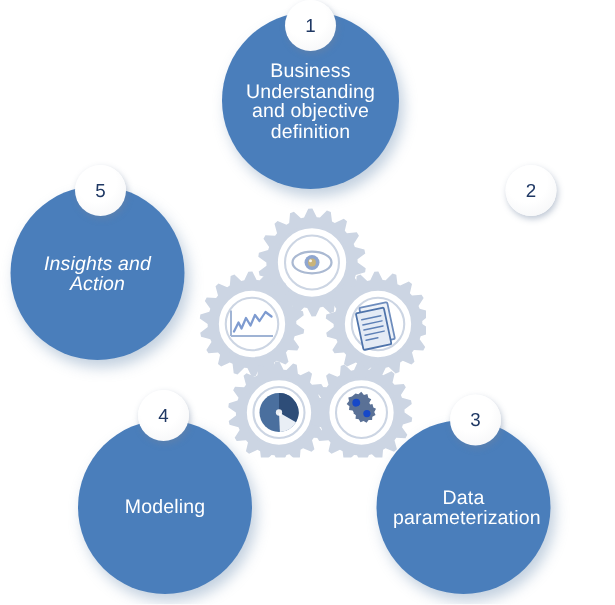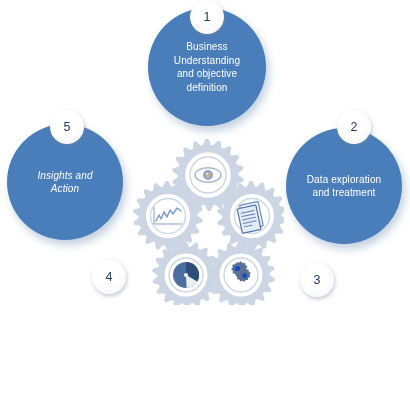--- a/index.html
+++ b/index.html
@@ -23,21 +23,21 @@
     position: absolute;
     border-radius: 50%;
     background: #4a7ebb;
     box-shadow: 3px 5px 9px rgba(120,150,185,0.45);
     display: flex;
     align-items: center;
     justify-content: center;
   }
   .node-label {
     color: #ffffff;
-    font-size: 10px;
+    font-size: 13px;
     line-height: 13.5px;
     text-align: center;
     letter-spacing: 0.1px;
     width: 94px;
     white-space: pre-line;
     user-select: none;
   }
 
   
   .badge {
@@ -146,23 +146,26 @@
       </g>
     </svg>
   </div>
 
   <div class="node" id="node-0" style="left: 148px; top: 8px; width: 118px; height: 118px; background: rgb(74, 126, 187);">
     <div class="node-label">Business
 Understanding
 and objective
 definition</div>
   </div>
-  <div class="node" id="node-1" style="left: 286px; top: 128px; width: 116px; height: 116px; background: rgb(74, 126, 187);">
-    <div class="node-label">Data exploration
-and treatment</div>
+  <div class="node" id="node-2" style="left: 251px; top: 280px; width: 116px; height: 116px; background: rgb(74, 126, 187);">
+    <div class="node-label">Data
+parameterization</div>
+  </div>
+  <div class="node" id="node-3" style="left: 52px; top: 280px; width: 116px; height: 116px; background: rgb(74, 126, 187);">
+    <div class="node-label">Modeling</div>
   </div>
   <div class="node" id="node-4" style="left: 7px; top: 124px; width: 116px; height: 116px; background: rgb(74, 126, 187); font-style: italic;">
     <div class="node-label">Insights and
 Action</div>
   </div>
 
   <div class="badge" id="badge-0" style="left: 190px; top: 0px; color: rgb(31, 56, 100);">1</div>
   <div class="badge" id="badge-1" style="left: 337px; top: 110px; color: rgb(31, 56, 100);">2</div>
   <div class="badge" id="badge-2" style="left: 300px; top: 263px; color: rgb(31, 56, 100);">3</div>
   <div class="badge" id="badge-3" style="left: 92px; top: 260px; color: rgb(31, 56, 100);">4</div>

